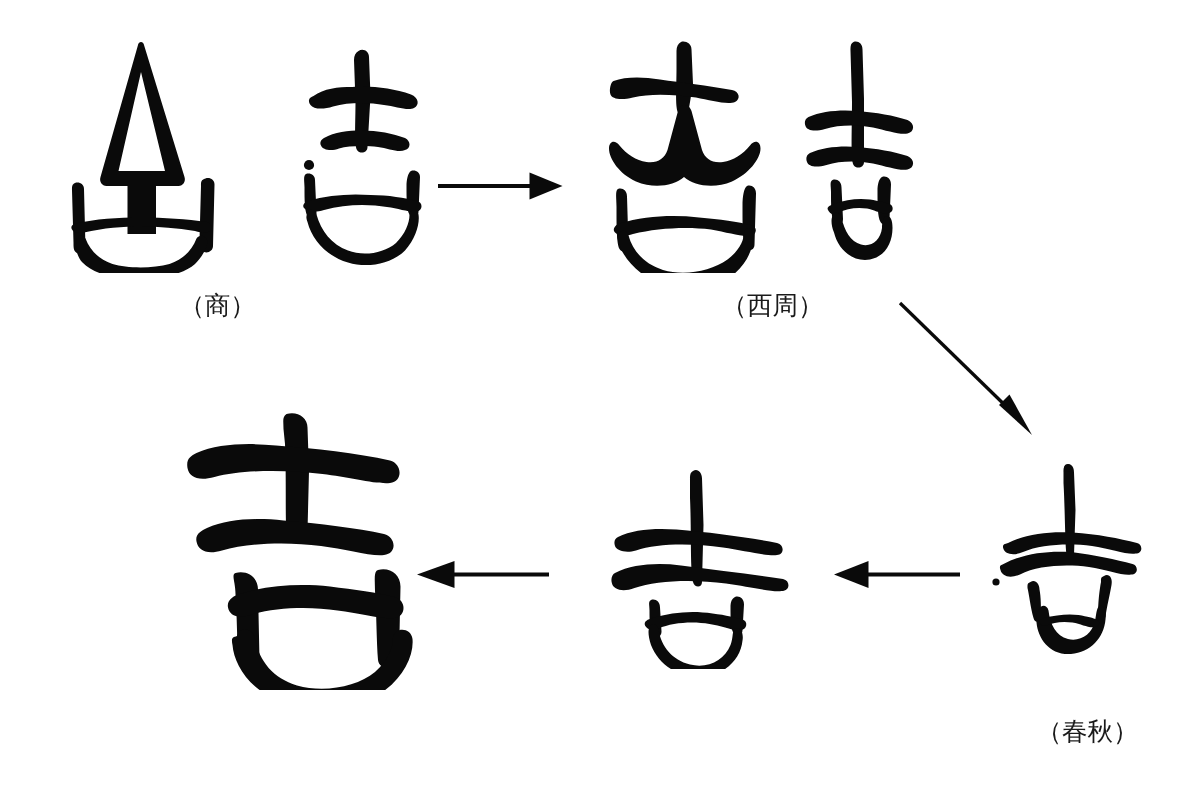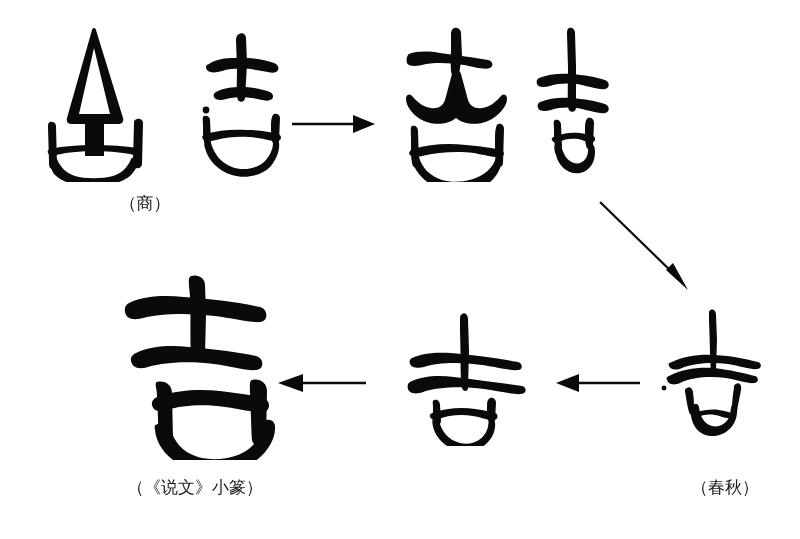--- a/index.html
+++ b/index.html
@@ -309,21 +309,21 @@
     </g>
 
     <g>
       <line x1="366" y1="383" x2="300" y2="383" stroke="#0a0a0a" stroke-width="2.6"></line>
       <path d="M303 374 L278 383 L303 392 Z" fill="#0a0a0a"></path>
     </g>
   </svg>
 
   <div class="period-label" style="left:60px; top:192px; width:170px;">（商）</div>
 
+  <div class="period-label" style="left:430px; top:192px; width:170px;">（西周）</div>
 
   <div class="period-label" style="left:640px; top:476px; width:170px;">（春秋）</div>
 
 
-  <div class="period-label" style="left:110px; top:476px; width:170px;">（《说文》小篆）</div>
 
   <span class="sr-only">吉</span>
 
 </div>
 
 </body></html>

